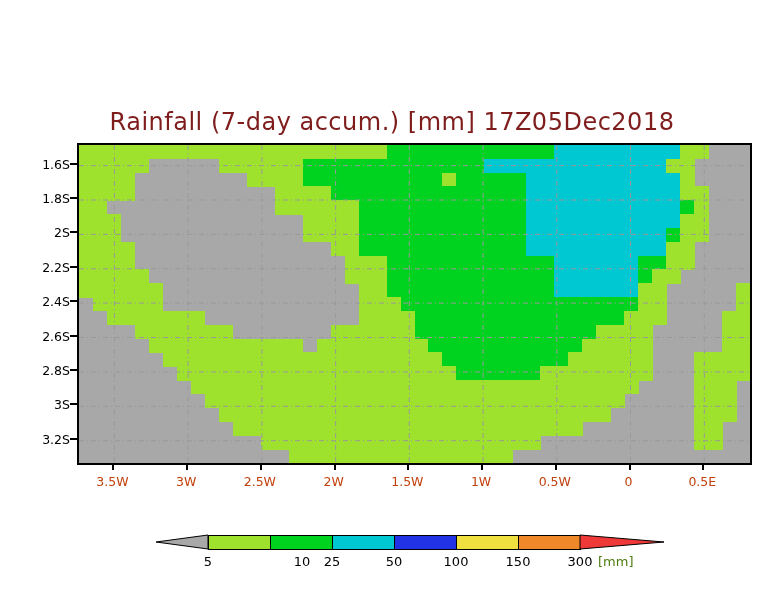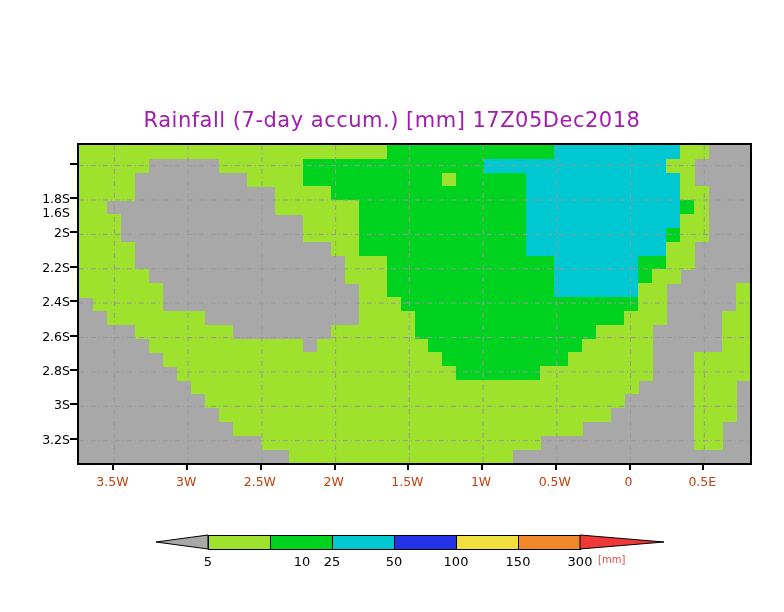--- a/index.html
+++ b/index.html
@@ -22,23 +22,23 @@
     height: 612px;
   }
 
   
   #chart-title {
     position: absolute;
     left: 0;
     top: 108px;
     width: 784px;
     text-align: center;
-    font-size: 21px;
+    font-size: 24px;
     letter-spacing: 0.5px;
-    color: #a21caf;
+    color: #7f1d1d;
     font-family: "DejaVu Sans", sans-serif;
     white-space: nowrap;
   }
 
   
   #plot-frame {
     position: absolute;
     left: 77px;
     top: 143px;
     width: 671px;
@@ -122,22 +122,22 @@
     top: 26px;
     font-size: 13px;
     color: #000000;
     transform: translateX(-50%);
     white-space: nowrap;
   }
   #cbar-unit {
     position: absolute;
     top: 26px;
     left: 448px;
-    font-size: 10px;
-    color: #ef4444;
+    font-size: 13px;
+    color: #4d7c0f;
     white-space: nowrap;
   }
 </style>
 </head>
 <body>
 
 <div id="figure">
 
   <div id="chart-title">Rainfall (7-day accum.) [mm] 17Z05Dec2018</div>
 
@@ -261,21 +261,21 @@
           <line x1="0" y1="158.1" x2="671" y2="158.1"></line>
           <line x1="0" y1="192.5" x2="671" y2="192.5"></line>
           <line x1="0" y1="226.9" x2="671" y2="226.9"></line>
           <line x1="0" y1="261.3" x2="671" y2="261.3"></line>
           <line x1="0" y1="295.7" x2="671" y2="295.7"></line>
         </g>
       </svg>
   </div>
 
   <div id="ytick-labels">
-      <div class="ytick-label" style="top: 20.627px; margin-top: 48px;">1.6S</div>
+      <div class="ytick-label" style="top: 20.627px;">1.6S</div>
       <div class="ytick-mark" style="top: 20.627px;"></div>
       <div class="ytick-label" style="top: 55.0054px;">1.8S</div>
       <div class="ytick-mark" style="top: 55.0054px;"></div>
       <div class="ytick-label" style="top: 89.3838px;">2S</div>
       <div class="ytick-mark" style="top: 89.3838px;"></div>
       <div class="ytick-label" style="top: 123.762px;">2.2S</div>
       <div class="ytick-mark" style="top: 123.762px;"></div>
       <div class="ytick-label" style="top: 158.141px; margin-left: 32px;">2.4S</div>
       <div class="ytick-mark" style="top: 158.141px;"></div>
       <div class="ytick-label" style="top: 192.519px;">2.6S</div>

